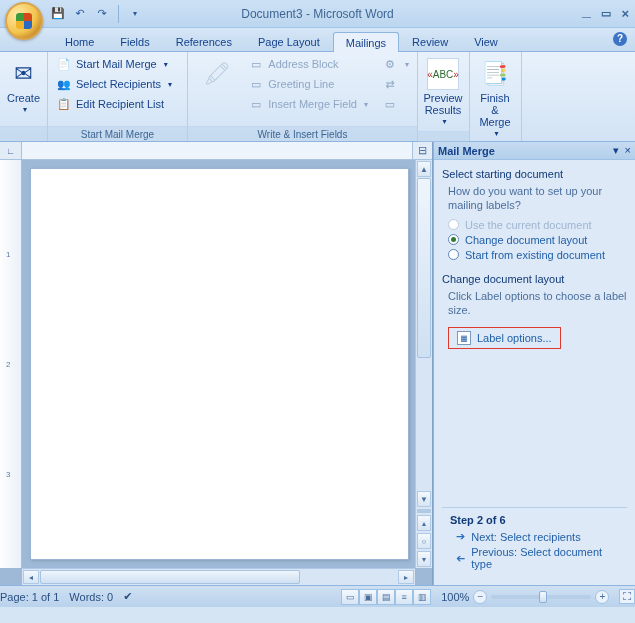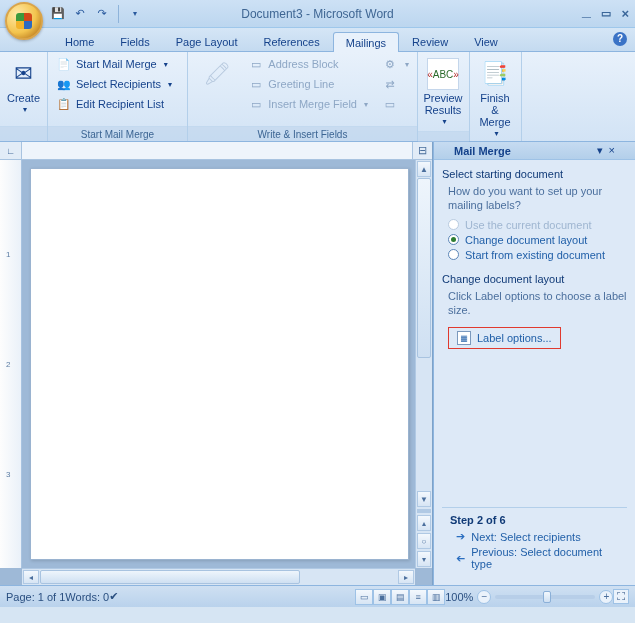--- a/index.html
+++ b/index.html
@@ -51,39 +51,39 @@
 .vscroll .track { flex:1; position:relative; }
 .vscroll .thumb { position:absolute; top:0; left:1px; right:1px; height:180px; background:linear-gradient(#eef5fc,#cfe0f2); border:1px solid #a8c3e0; border-radius:2px;}
 .vscroll .navsep { height:4px; background:#b0c9e4; margin:1px;}
 .hscroll { height:17px; background:#d7e5f4; border-top:1px solid #b0c9e4; display:flex; margin-left:22px; margin-right:17px;}
 .hscroll .sbtn { width:16px; background:linear-gradient(#f3f8fd,#d7e5f4); border:1px solid #b0c9e4; margin:1px; display:flex; align-items:center; justify-content:center; font-size:8px; color:#4b6f9d;}
 .hscroll .track { flex:1; position:relative;}
 .hscroll .thumb { position:absolute; left:0; top:1px; bottom:1px; width:260px; background:linear-gradient(#eef5fc,#cfe0f2); border:1px solid #a8c3e0; border-radius:2px;}
 
 
 .taskpane { width:202px; background:#dde9f7; border-left:1px solid #8db5df; display:flex; flex-direction:column;}
-.tp-header { height:18px; background:linear-gradient(#c6dbf1,#b3cfea); display:flex; align-items:center; padding:0 20px; color:#15428b; font-weight:bold; font-size:11px; border-bottom:1px solid #9ec2e6;}
+.tp-header { height:18px; background:linear-gradient(#c6dbf1,#b3cfea); display:flex; align-items:center; padding:0 4px; color:#15428b; font-weight:bold; font-size:11px; border-bottom:1px solid #9ec2e6;}
 .tp-header .tpbtns { margin-left:auto; display:flex; gap:6px; font-weight:normal; cursor:default;}
 .tp-body { flex:1; padding:8px 8px 4px; color:#15428b; overflow:hidden; font-size:11px; display:flex; flex-direction:column;}
 .tp-body .sect-title { font-weight:normal; margin-bottom:4px; color:#103a77;}
 .tp-body .hint { color:#4b6f9d; margin:2px 0 6px 6px; line-height:1.3;}
 .tp-body .radio { display:flex; align-items:center; gap:6px; margin:3px 0 3px 6px; color:#205fa8;}
 .tp-body .radio.disabled { color:#9fb6d1;}
 .rcircle { width:11px; height:11px; border:1px solid #5c86b8; border-radius:50%; display:inline-flex; align-items:center; justify-content:center; background:#fff;}
 .rcircle.sel::after { content:""; width:5px; height:5px; background:#2e7d32; border-radius:50%;}
 .radio.disabled .rcircle { border-color:#b9cbe0;}
 .label-opt-btn { display:inline-flex; align-items:center; gap:6px; border:1px solid #e03a2f; padding:3px 8px; margin:4px 0 0 6px; color:#205fa8; background:#fff0;}
 .label-opt-btn .licon { width:14px; height:14px; border:1px solid #7b99bd; background:#fff; display:inline-flex; align-items:center; justify-content:center; font-size:8px;}
 .tp-footer { border-top:1px solid #b3cfea; padding:6px 8px 8px; font-size:11px;}
 .tp-footer .step { font-weight:bold; color:#103a77; margin-bottom:4px;}
 .tp-footer .navlink { display:flex; align-items:center; gap:6px; color:#205fa8; margin:3px 0 3px 6px;}
 .arrow { color:#2a6ec0; font-size:11px;}
 
 
-.statusbar { height:22px; background:linear-gradient(#cfe0f2,#b9d2ec); border-top:1px solid #8db5df; display:flex; align-items:center; padding:0 6px; color:#2a4f80; font-size:11px; }
+.statusbar { height:22px; background:linear-gradient(#cfe0f2,#b9d2ec); border-top:1px solid #8db5df; display:flex; align-items:center; padding:0 0; color:#2a4f80; font-size:11px; gap:10px;}
 .statusbar .sep { flex:1;}
 .viewbtns { display:flex; gap:0;}
 .viewbtns .vb { width:18px; height:16px; border:1px solid #9ec2e6; background:linear-gradient(#f3f8fd,#d7e5f4); display:flex; align-items:center; justify-content:center; font-size:9px; color:#4b6f9d;}
 .zoom { display:flex; align-items:center; gap:4px;}
 .zoom .ztrack { width:100px; height:4px; background:#b7cee8; position:relative; border-radius:2px;}
 .zoom .zthumb { position:absolute; left:48px; top:-4px; width:8px; height:12px; background:linear-gradient(#f3f8fd,#cfe0f2); border:1px solid #8bb0d8; border-radius:2px;}
 .zoom .zbtn { width:14px; height:14px; border:1px solid #9ec2e6; border-radius:50%; background:#eaf2fb; display:flex; align-items:center; justify-content:center; font-size:10px; color:#4b6f9d;}
 </style>
 </head>
 <body>
@@ -101,22 +101,22 @@
   <div class="winbtns">
     <span style="font-size:16px;position:relative;top:-3px;">_</span>
     <span style="font-size:11px;">▭</span>
     <span style="font-size:13px;">×</span>
   </div>
 </div>
 
 <div class="tabrow">
   <div class="tab">Home</div>
   <div class="tab">Fields</div>
+  <div class="tab">References</div>
   <div class="tab">Page Layout</div>
-  <div class="tab">References</div>
   <div class="tab active">Mailings</div>
   <div class="tab">Review</div>
   <div class="tab">View</div>
   <div class="help-icon">?</div>
 </div>
 
 <div class="ribbon">
   <div class="rgroup" style="width:48px;">
     <div class="rgroup-body">
       <div class="bigbtn dd">

